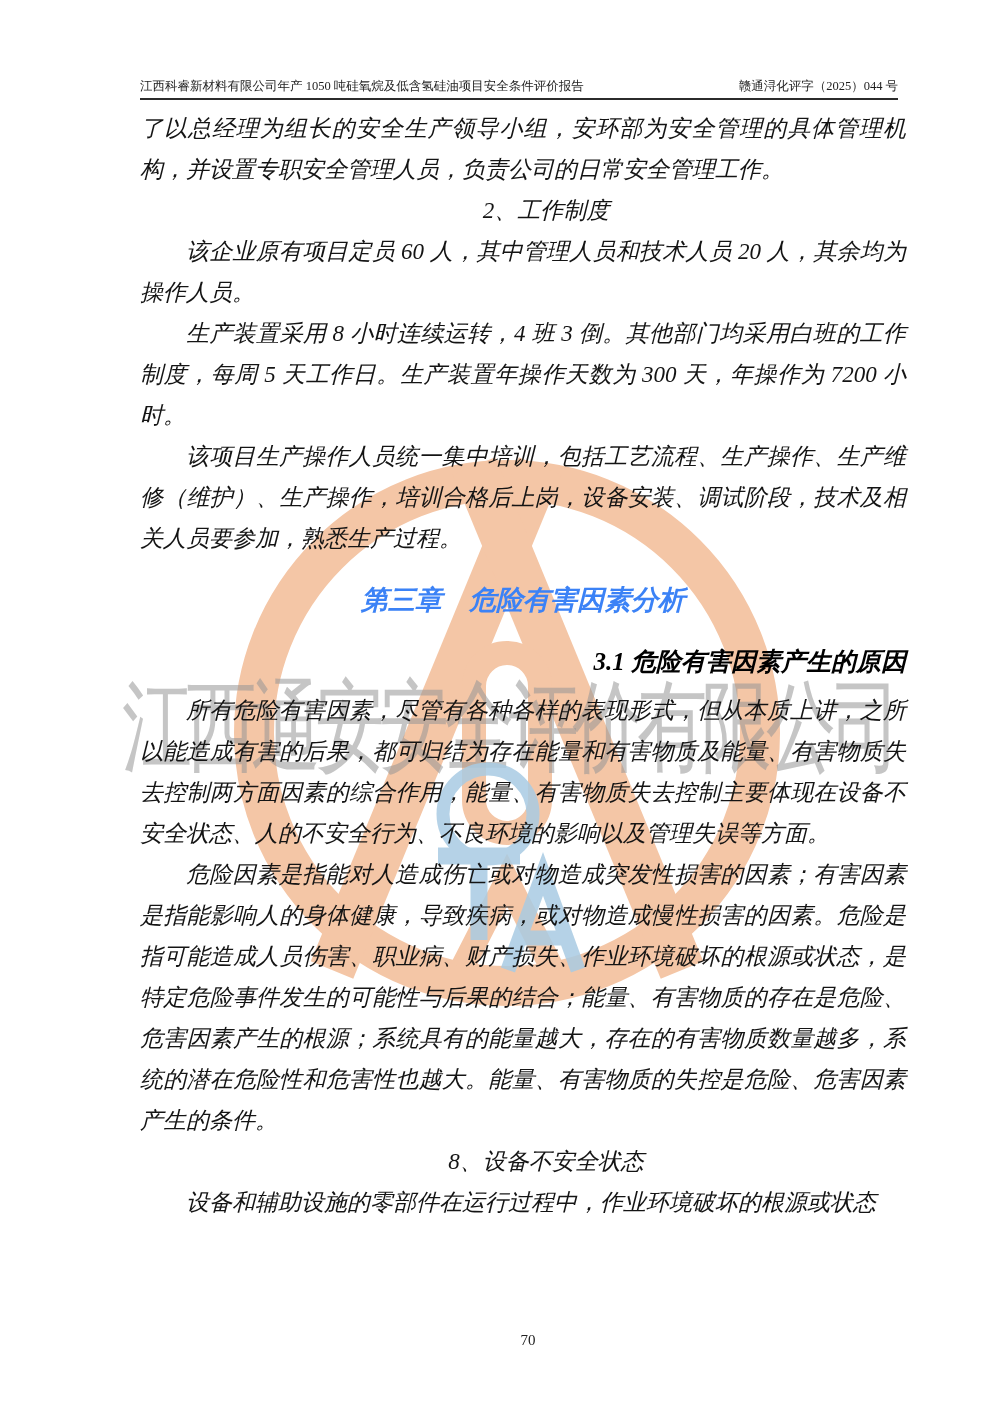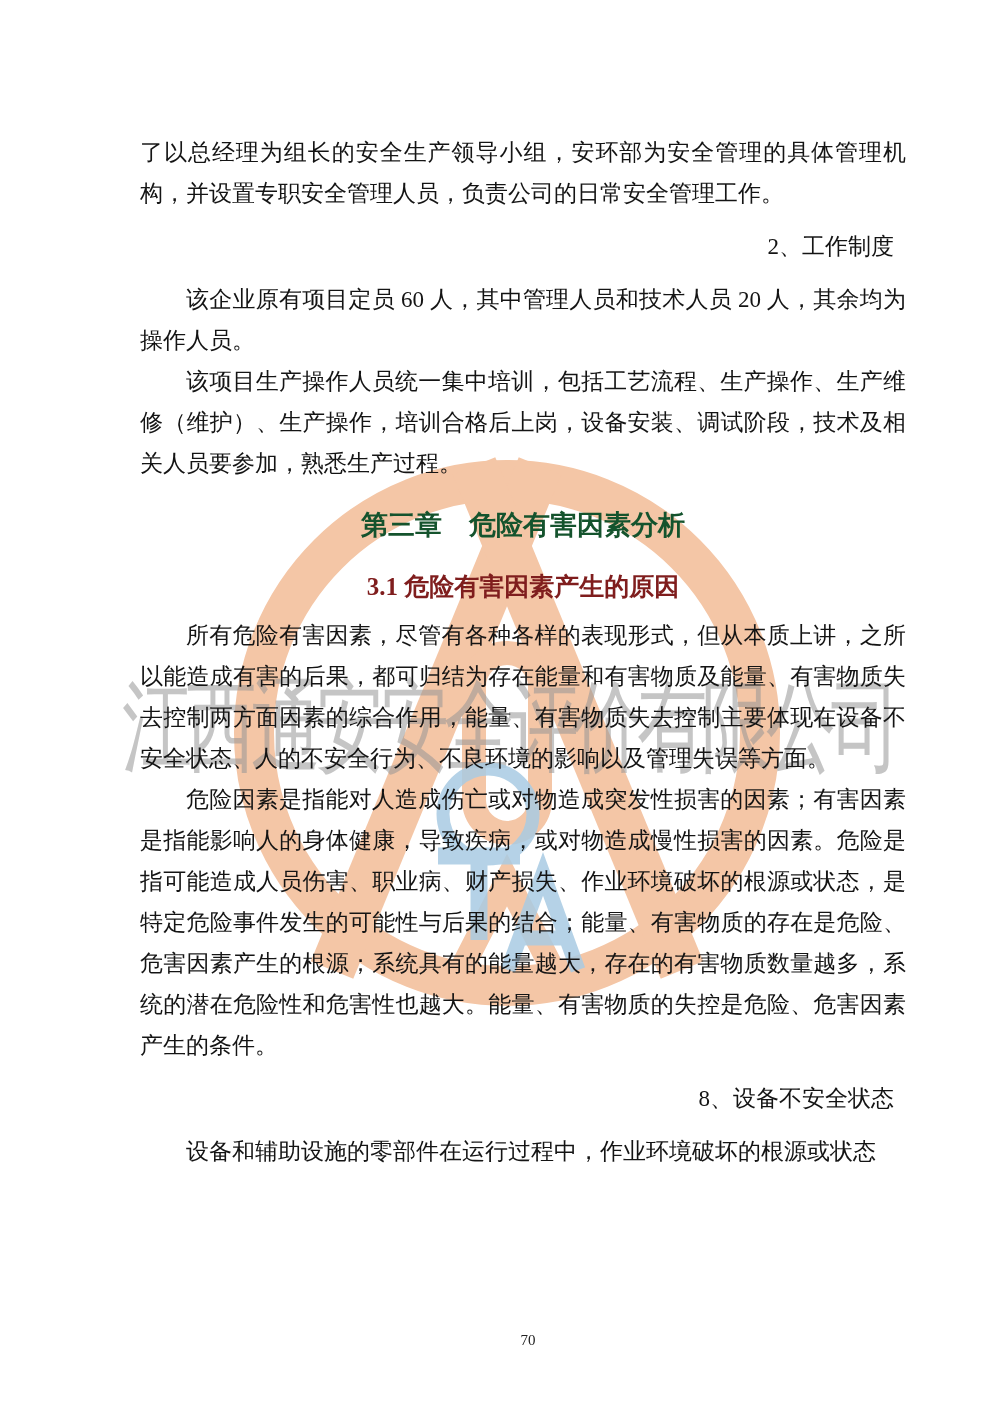--- a/index.html
+++ b/index.html
@@ -28,37 +28,37 @@
   .header{
     position:absolute;left:140px;top:78px;width:758px;
     display:flex;justify-content:space-between;align-items:flex-end;
     border-bottom:2px solid #2b2b2b;padding-bottom:3px;
     font-size:12.5px;line-height:17px;color:#1d1d1d;
     z-index:5;
   }
   .header .right{white-space:nowrap;padding-left:12px;}
   
   .content{
-    position:absolute;left:140px;top:132px;width:766px;
+    position:absolute;left:140px;top:108px;width:766px;
     font-size:23px;line-height:41px;
-    text-align:justify;z-index:5;
+    text-align:justify;z-index:5;font-style:italic;
   }
   .para{margin:0;text-indent:2em;}
   .no-indent{text-indent:0;}
-  .subhead{margin:12px;text-indent:2em;text-align:right;}
+  .subhead{margin:0;text-indent:2em;text-align:center;}
   .chapter-title{
     margin:18px 0 16px 0;
     font-family:"Liberation Sans","DejaVu Sans",sans-serif;
     font-weight:bold;font-size:27px;line-height:46px;
-    text-align:center;text-indent:0;color:#14532d;
+    text-align:center;text-indent:0;color:#3b82f6;
   }
   .section-title{
     margin:13px 0 5px 0;
     font-weight:bold;font-size:25px;line-height:46px;
-    text-align:center;text-indent:0;color:#7f1d1d;
+    text-align:right;text-indent:0;color:#000000;
   }
   
   .footer{
     position:absolute;left:0;top:1330px;width:100%;
     text-align:center;font-size:15px;line-height:20px;color:#222;
     z-index:5;
     padding-left:28px;
   }
 </style>
 </head>
@@ -79,25 +79,30 @@
   <div class="wm wm-text">江西通安安全评价有限公司</div>
 
   <svg class="wm wm-blue" viewBox="0 0 175 225" xmlns="http://www.w3.org/2000/svg">
     <g stroke="#a9cbe3" fill="none">
       <circle cx="78" cy="62" r="45" stroke-width="13"></circle>
       <path d="M 28 104 H 110 M 69 104 V 188" stroke-width="17"></path>
       <path d="M 98 218 L 133 122 L 168 218 M 110 186 H 156" stroke-width="15"></path>
     </g>
   </svg>
 
+  <div class="header">
+    <span class="left">江西科睿新材料有限公司年产 1050 吨硅氧烷及低含氢硅油项目安全条件评价报告</span>
+    <span class="right">赣通浔化评字（2025）044 号</span>
+  </div>
 
   <div class="content" id="doc-content">
       <p class="para no-indent">了以总经理为组长的安全生产领导小组，安环部为安全管理的具体管理机构，并设置专职安全管理人员，负责公司的日常安全管理工作。</p>
       <p class="para subhead">2、工作制度</p>
       <p class="para">该企业原有项目定员 60 人，其中管理人员和技术人员 20 人，其余均为操作人员。</p>
+      <p class="para">生产装置采用 8 小时连续运转，4 班 3 倒。其他部门均采用白班的工作制度，每周 5 天工作日。生产装置年操作天数为 300 天，年操作为 7200 小时。</p>
       <p class="para">该项目生产操作人员统一集中培训，包括工艺流程、生产操作、生产维修（维护）、生产操作，培训合格后上岗，设备安装、调试阶段，技术及相关人员要参加，熟悉生产过程。</p>
       <h1 class="chapter-title">第三章　危险有害因素分析</h1>
       <h2 class="section-title">3.1 危险有害因素产生的原因</h2>
       <p class="para">所有危险有害因素，尽管有各种各样的表现形式，但从本质上讲，之所以能造成有害的后果，都可归结为存在能量和有害物质及能量、有害物质失去控制两方面因素的综合作用，能量、有害物质失去控制主要体现在设备不安全状态、人的不安全行为、不良环境的影响以及管理失误等方面。</p>
       <p class="para">危险因素是指能对人造成伤亡或对物造成突发性损害的因素；有害因素是指能影响人的身体健康，导致疾病，或对物造成慢性损害的因素。危险是指可能造成人员伤害、职业病、财产损失、作业环境破坏的根源或状态，是特定危险事件发生的可能性与后果的结合；能量、有害物质的存在是危险、危害因素产生的根源；系统具有的能量越大，存在的有害物质数量越多，系统的潜在危险性和危害性也越大。能量、有害物质的失控是危险、危害因素产生的条件。</p>
       <p class="para subhead">8、设备不安全状态</p>
       <p class="para">设备和辅助设施的零部件在运行过程中，作业环境破坏的根源或状态</p>
     </div>
 
   <div class="footer">70</div>

